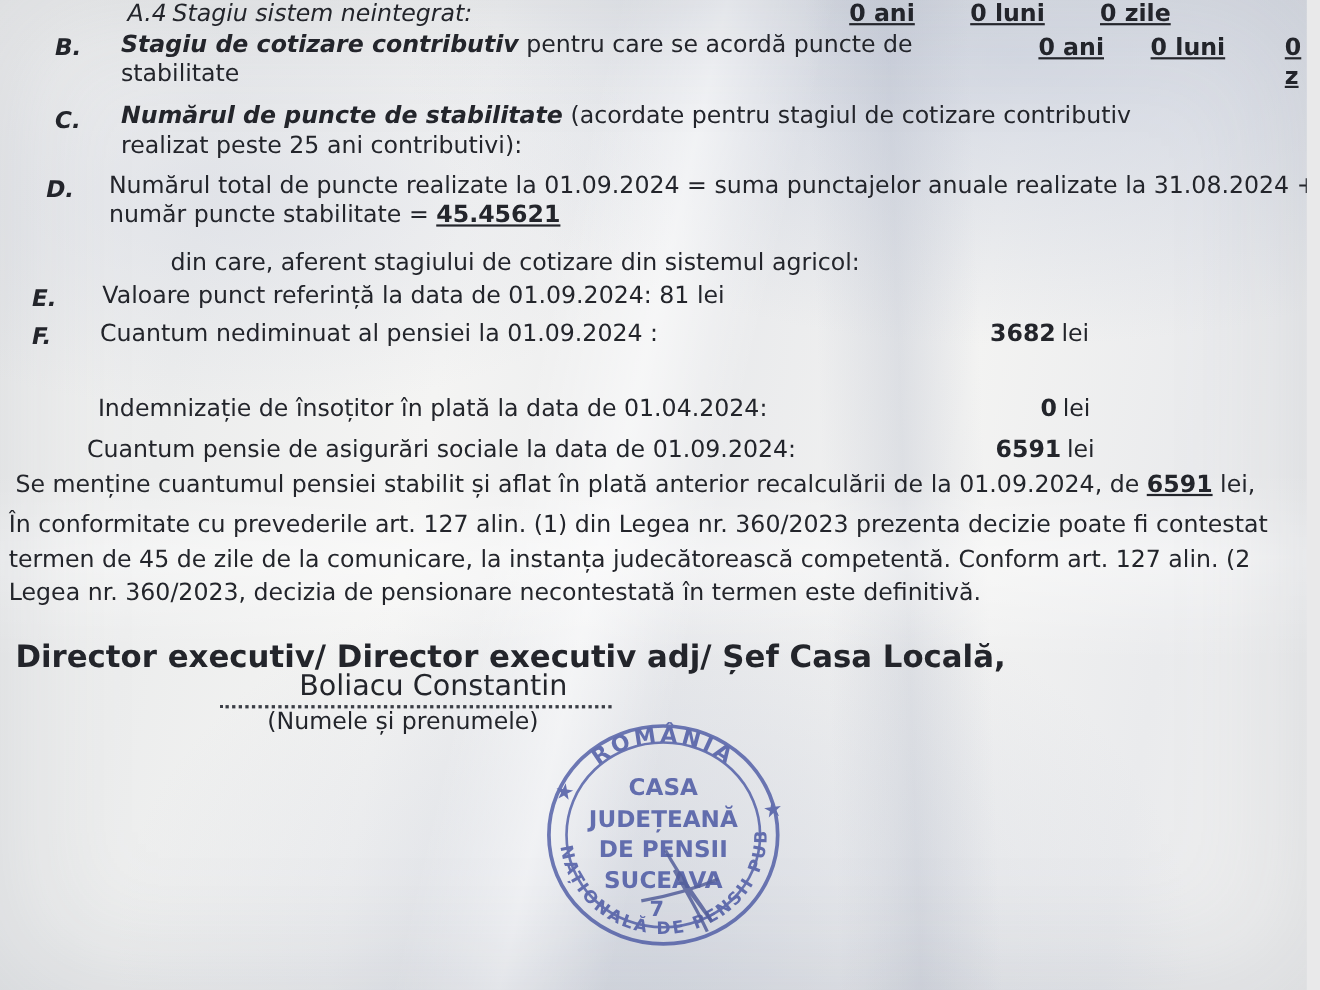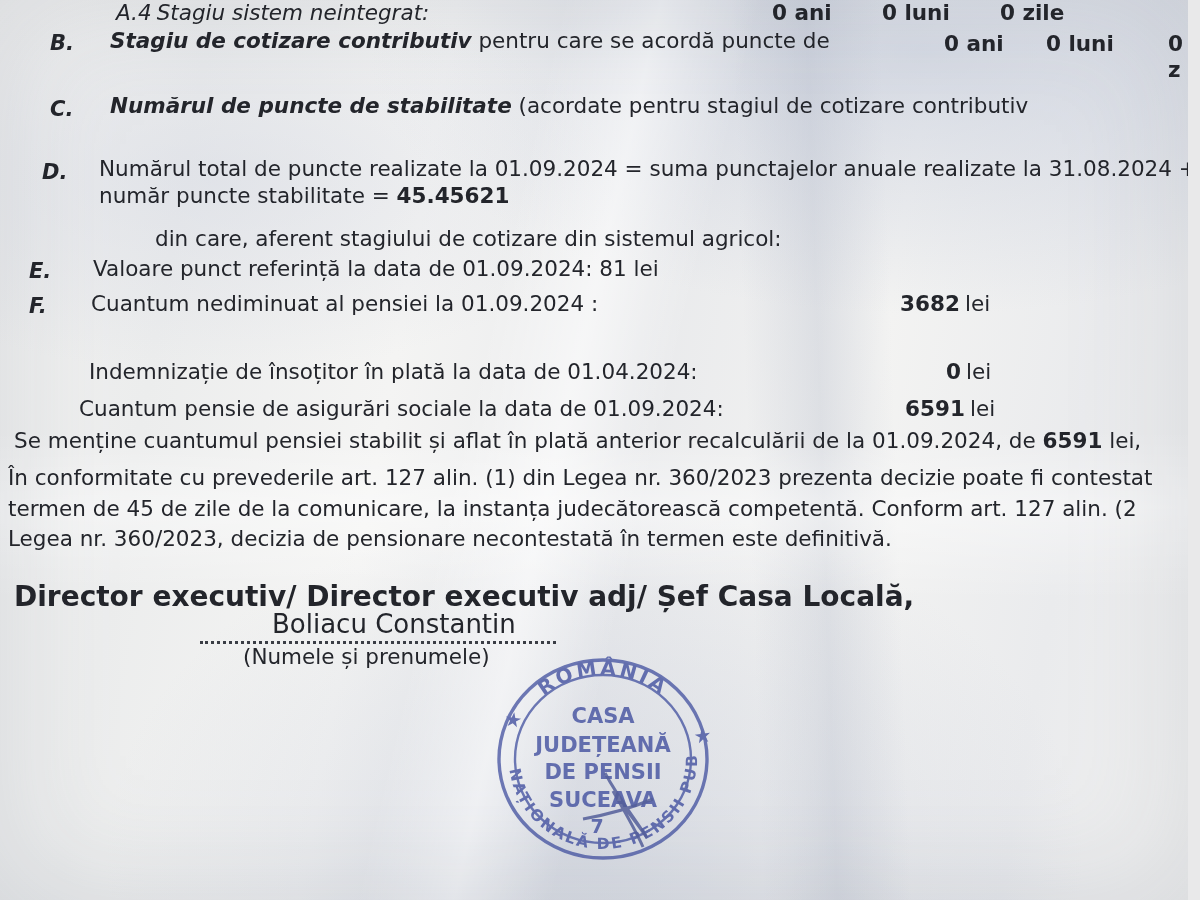--- a/index.html
+++ b/index.html
@@ -60,21 +60,21 @@
   .row {
     position: absolute;
     line-height: 1.22;
   }
   .lbl {
     font-weight: bold;
     font-style: italic;
     font-size: 21px;
   }
   .txt { font-size: 21.5px; }
-  .b { font-weight: bold; }
+  .b { font-weight: bold; text-decoration: underline; }
   .i { font-style: italic; }
   .bi { font-weight: bold; font-style: italic; }
 
   .amount { font-weight: bold; }
 
   .sign-title {
     font-weight: bold;
     font-size: 28px;
   }
 
@@ -108,28 +108,30 @@
       <span class="txt i">A.4</span>
       <span class="txt i">Stagiu sistem neintegrat:</span>
     </div>
     <div class="row b txt" style="left:772px; top:0px;">0 ani</div>
     <div class="row b txt" style="left:882px; top:0px;">0 luni</div>
     <div class="row b txt" style="left:1000px; top:0px;">0 zile</div>
 
     <div class="row lbl" style="left:50px; top:31px;">B.</div>
     <div class="row" style="left:110px; top:28px; width:720px;">
       <span class="txt bi">Stagiu de cotizare contributiv</span><span class="txt"> pentru care se acordă puncte de</span>
+      <div class="txt" style="margin-top:1px;">stabilitate</div>
     </div>
     <div class="row b txt" style="left:944px; top:31px;">0 ani</div>
     <div class="row b txt" style="left:1046px; top:31px;">0 luni</div>
     <div class="row b txt" style="left:1168px; top:31px;">0 z</div>
 
     <div class="row lbl" style="left:50px; top:97px;">C.</div>
     <div class="row" style="left:110px; top:93px; width:960px;">
       <span class="txt bi">Numărul de puncte de stabilitate</span><span class="txt"> (acordate pentru stagiul de cotizare contributiv</span>
+      <div class="txt" style="margin-top:1px;">realizat peste 25 ani contributivi):</div>
     </div>
 
     <div class="row lbl" style="left:42px; top:160px;">D.</div>
     <div class="row" style="left:99px; top:156px; width:1110px;">
       <div class="txt">Numărul total de puncte realizate la 01.09.2024 = suma punctajelor anuale realizate la 31.08.2024 +</div>
       <div style="margin-top:1px;">
         <span class="txt">număr  puncte stabilitate  = </span><span class="txt b">45.45621</span>
       </div>
     </div>
 

